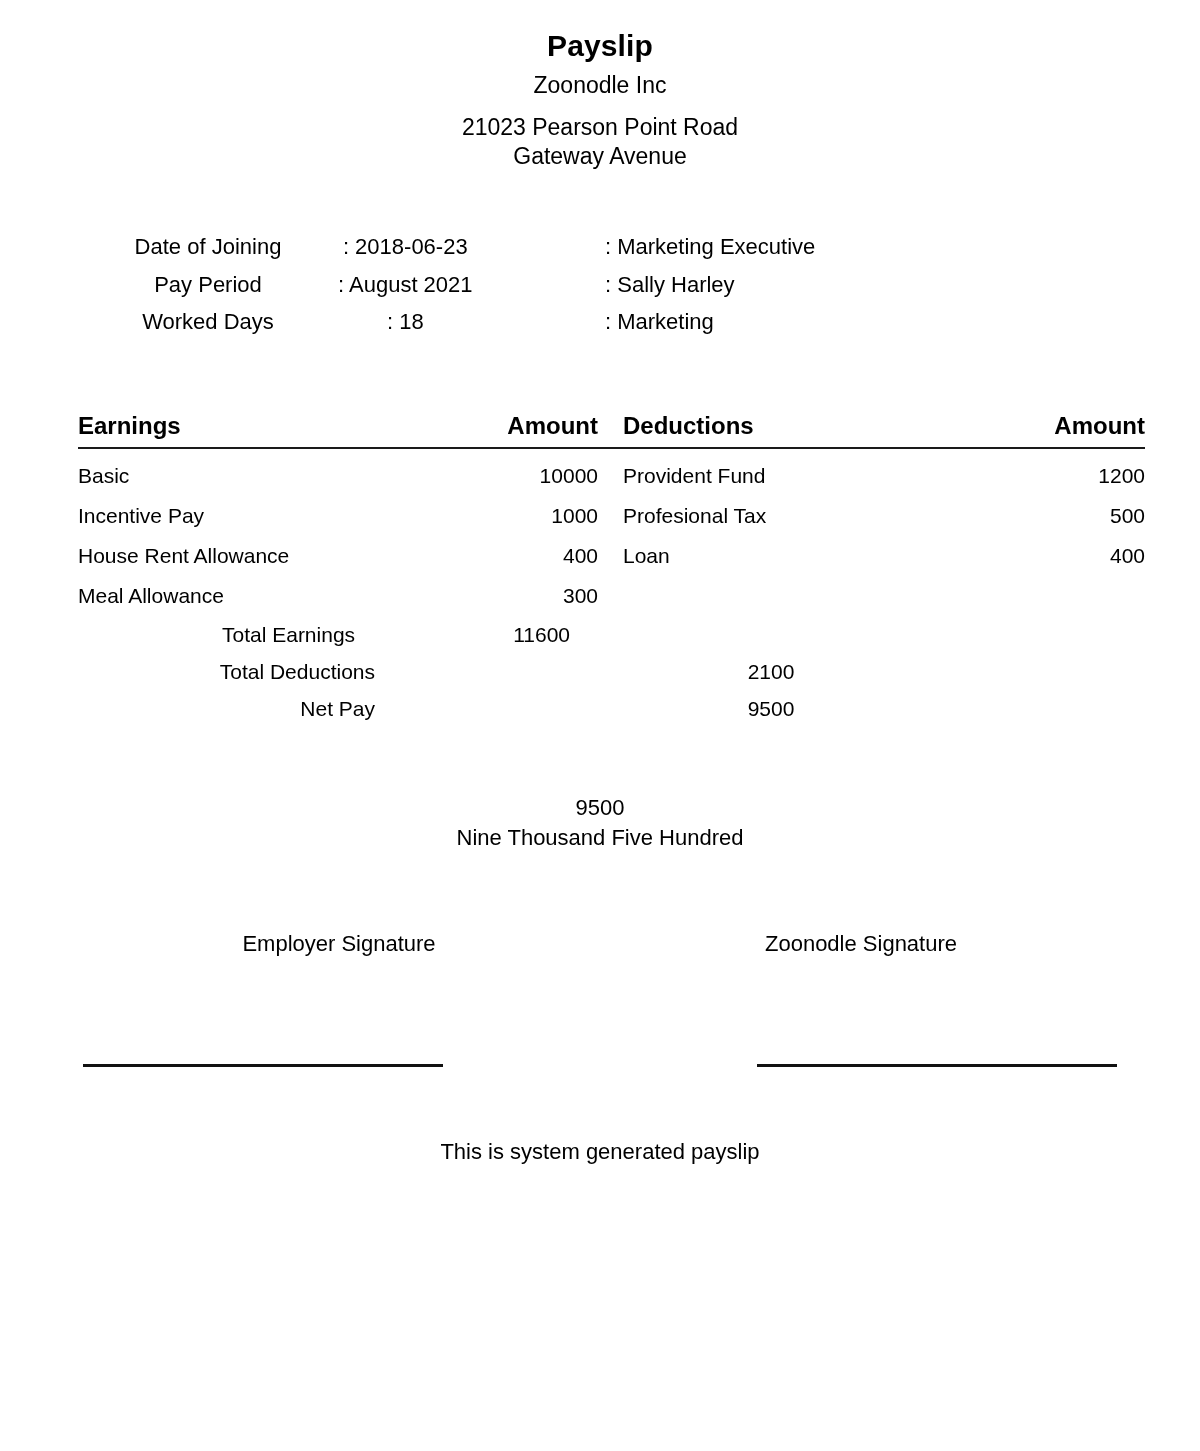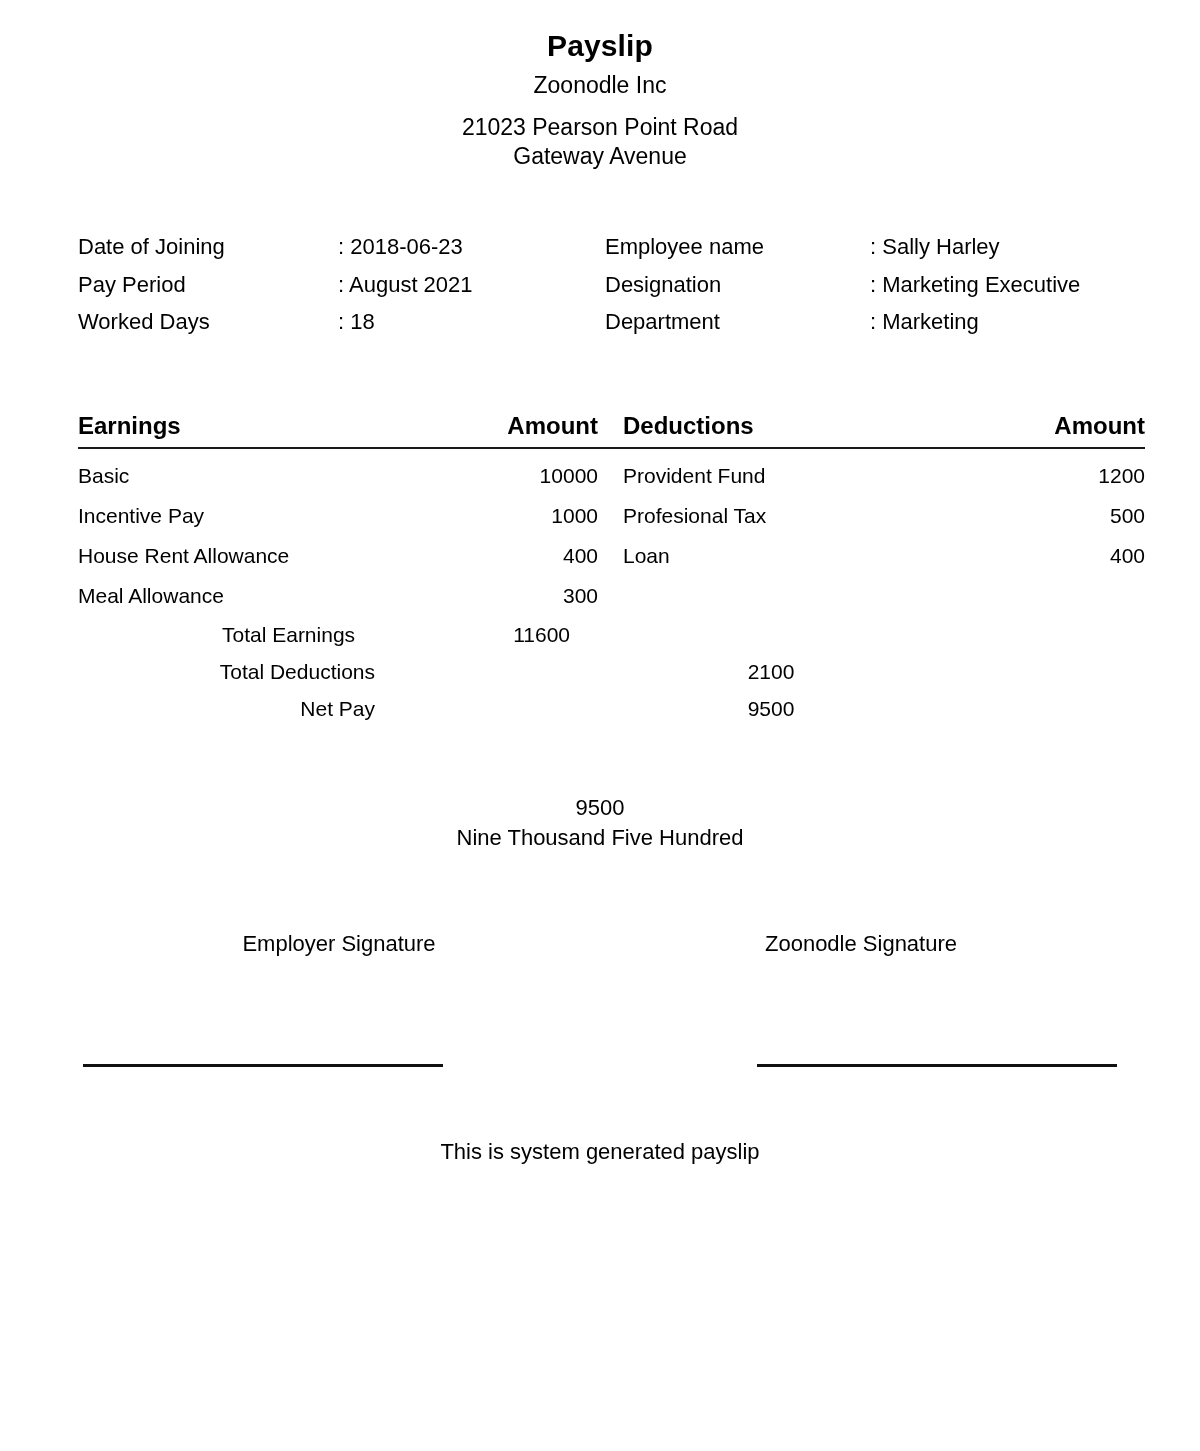--- a/index.html
+++ b/index.html
@@ -48,21 +48,21 @@
 
   
   .meta {
     margin-top: 57px;
     padding: 0 78px 0 78px;
     display: flex;
   }
   .meta-col {
     display: flex;
   }
-  .meta-col.left { width: 527px; }
+  .meta-col.left { width: 527px; text-align: center; }
   .meta-col.right { flex: 1; }
 
   .meta-labels,
   .meta-values {
     display: flex;
     flex-direction: column;
   }
   .meta-col.left .meta-labels { width: 260px; }
   .meta-col.right .meta-labels { width: 265px; }
 
@@ -223,28 +223,23 @@
         <div>Pay Period</div>
         <div>Worked Days</div>
       </div>
       <div class="meta-values">
         <div>: 2018-06-23</div>
         <div>: August 2021</div>
         <div>: 18</div>
       </div>
     </div>
     <div class="meta-col right">
-      <div class="meta-labels">
-        <div>Employee name</div>
-        <div>Designation</div>
-        <div>Department</div>
-      </div>
       <div class="meta-values">
+        <div>: Marketing Executive</div>
         <div>: Sally Harley</div>
-        <div>: Marketing Executive</div>
         <div>: Marketing</div>
       </div>
     </div>
   </div>
 
   <div class="tables">
     <div class="tbl-head">
       <div class="col-earn-name">Earnings</div>
       <div class="col-earn-amt">Amount</div>
       <div class="col-ded-name">Deductions</div>

